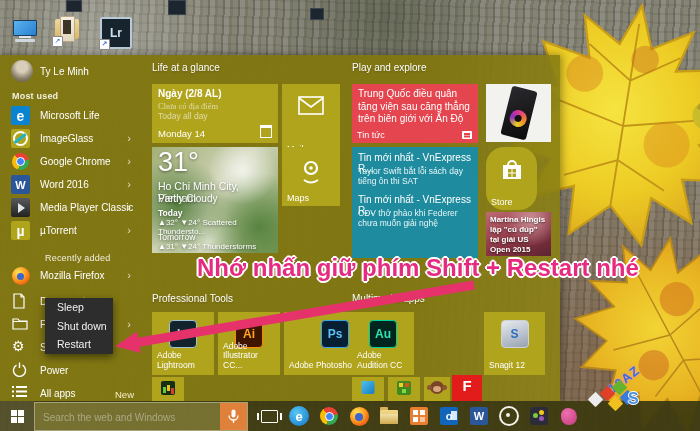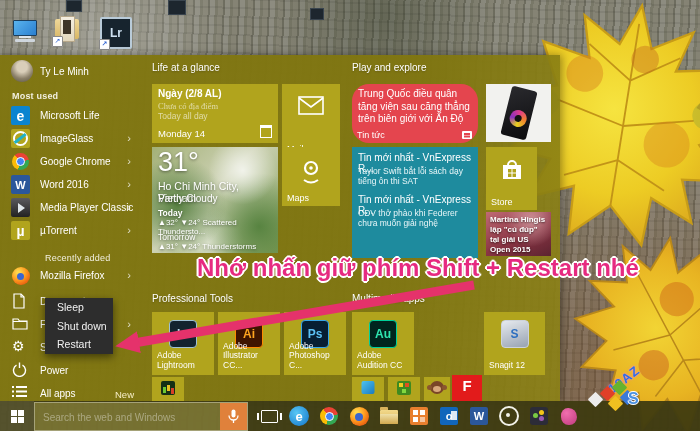--- a/index.html
+++ b/index.html
@@ -92,35 +92,35 @@
       radial-gradient(circle at 45% 90%,rgba(255,255,255,.5),transparent 30%),
       linear-gradient(135deg,#a3b077,#cdd2b4 45%,#84a05c);}
   .wx-t div{text-shadow:0 1px 3px rgba(0,0,0,.45);}
   .wx-temp{position:absolute;left:6px;top:0px;font-size:27px;font-weight:300;}
   .wx-loc{position:absolute;left:6px;top:33px;font-size:10.5px;}
   .wx-cond{position:absolute;left:6px;top:46px;font-size:10px;}
   .wx-d1{position:absolute;left:6px;top:61px;font-size:8.5px;font-weight:bold;}
   .wx-r1{position:absolute;left:6px;top:71px;font-size:8px;}
   .wx-d2{position:absolute;left:6px;top:85px;font-size:8.5px;font-weight:normal;}
   .wx-r2{position:absolute;left:6px;top:95px;font-size:8px;}
-  .news-t{left:352px;top:29px;width:126px;height:59px;background:#e4454e;border-radius:17px;}
+  .news-t{left:352px;top:29px;width:126px;height:59px;background:#e4454e;}
   .news-h{position:absolute;left:6px;top:4px;width:114px;font-size:10px;line-height:1.25;}
   .news-ic{position:absolute;right:6px;bottom:4px;width:10px;height:8px;background:#fff;border-radius:1px;}
   .news-ic::after{content:"";position:absolute;left:2px;top:2px;width:6px;height:1.5px;background:#e4454e;box-shadow:0 2.5px 0 #e4454e;}
   .phone-t{left:486px;top:29px;width:65px;height:58px;background:#f2f2ef;}
   .phone-body{position:absolute;left:20px;top:4px;width:26px;height:50px;background:linear-gradient(150deg,#2a2a2e,#0c0c0e);border-radius:3px;transform:rotate(14deg);}
   .phone-ring{position:absolute;left:5px;top:22px;width:17px;height:17px;border-radius:50%;
     background:conic-gradient(#e03a8a,#f08030,#e8d020,#8a30c0,#e03a8a);}
   .phone-ring::after{content:"";position:absolute;left:5px;top:5px;width:7px;height:7px;border-radius:50%;background:#111;}
   .vne-t{left:352px;top:92px;width:126px;height:111px;background:#1e8b9e;}
   .vne-t .t1{position:absolute;left:6px;top:5px;font-size:10px;}
   .vne-t .s1{position:absolute;left:6px;top:19px;width:112px;font-size:8.5px;line-height:1.2;color:#e8f6f8;}
   .vne-t .t2{position:absolute;left:6px;top:47px;font-size:10px;}
   .vne-t .s2{position:absolute;left:6px;top:61px;width:108px;font-size:8.5px;line-height:1.2;color:#e8f6f8;}
-  .store-t{left:486px;top:92px;width:51px;height:63px;}
+  .store-t{left:486px;top:92px;width:51px;height:63px;border-radius:18px;}
   .sports-t{left:486px;top:157px;width:65px;height:44px;
     background:radial-gradient(circle at 70% 20%,rgba(255,220,220,.5),transparent 45%),linear-gradient(155deg,#c06a74,#8a3544 55%,#5c2330);}
   .sports-h{position:absolute;left:4px;top:3px;width:58px;font-size:8px;font-weight:bold;line-height:1.25;text-shadow:0 1px 2px rgba(0,0,0,.6);}
   .app-tile{width:62px;height:63px;}
   .aicon{position:absolute;left:50%;top:8px;transform:translateX(-50%);width:26px;height:26px;border-radius:4px;
     display:flex;align-items:center;justify-content:center;font-size:12px;font-weight:bold;border:1.5px solid;}
   .ic-lr{background:#13232e;border-color:#9fc1d4;color:#b9d9ea;}
   .ic-ai{background:#3f1500;border-color:#ff8a00;color:#ffa51f;}
   .ic-ps{background:#071f33;border-color:#37a6e8;color:#5cc1f5;}
   .ic-au{background:#00251e;border-color:#00d09a;color:#2ee6b0;}
@@ -436,21 +436,21 @@
     </div>
 
     <div class="tile accent app-tile" style="left:152px;top:257px;">
       <span class="aicon ic-lr">Lr</span>
       <span class="app-lab">Adobe Lightroom</span>
     </div>
     <div class="tile accent app-tile" style="left:218px;top:257px;">
       <span class="aicon ic-ai">Ai</span>
       <span class="app-lab">Adobe Illustrator CC...</span>
     </div>
-    <div class="tile accent app-tile" style="left:284px;top:257px;">
+    <div class="tile accent app-tile" style="left:284px;top:257px;padding-left:40px;">
       <span class="aicon ic-ps">Ps</span>
       <span class="app-lab">Adobe Photoshop C...</span>
     </div>
     <div class="tile accent stile" style="left:152px;top:322px;width:32px;">
       <span class="si si-chart"></span>
     </div>
 
     <div class="tile accent app-tile" style="left:352px;top:257px;">
       <span class="aicon ic-au">Au</span>
       <span class="app-lab">Adobe Audition CC</span>

